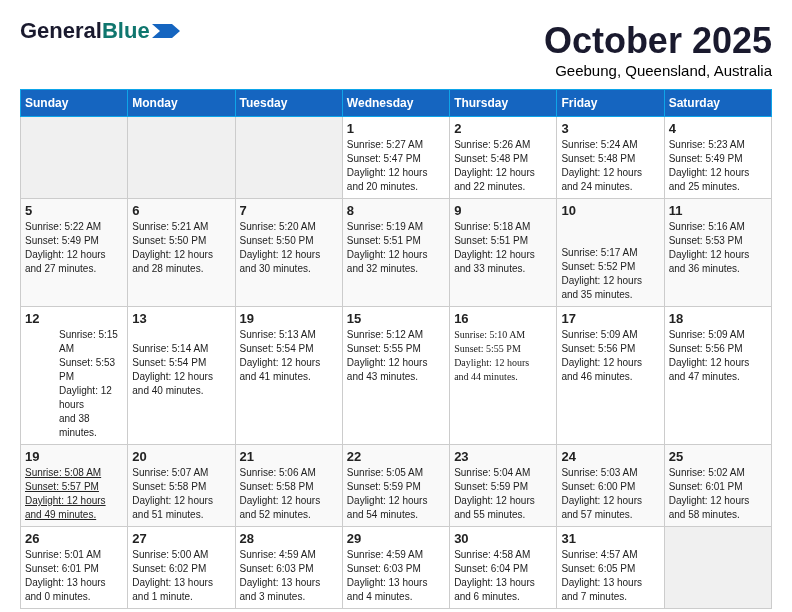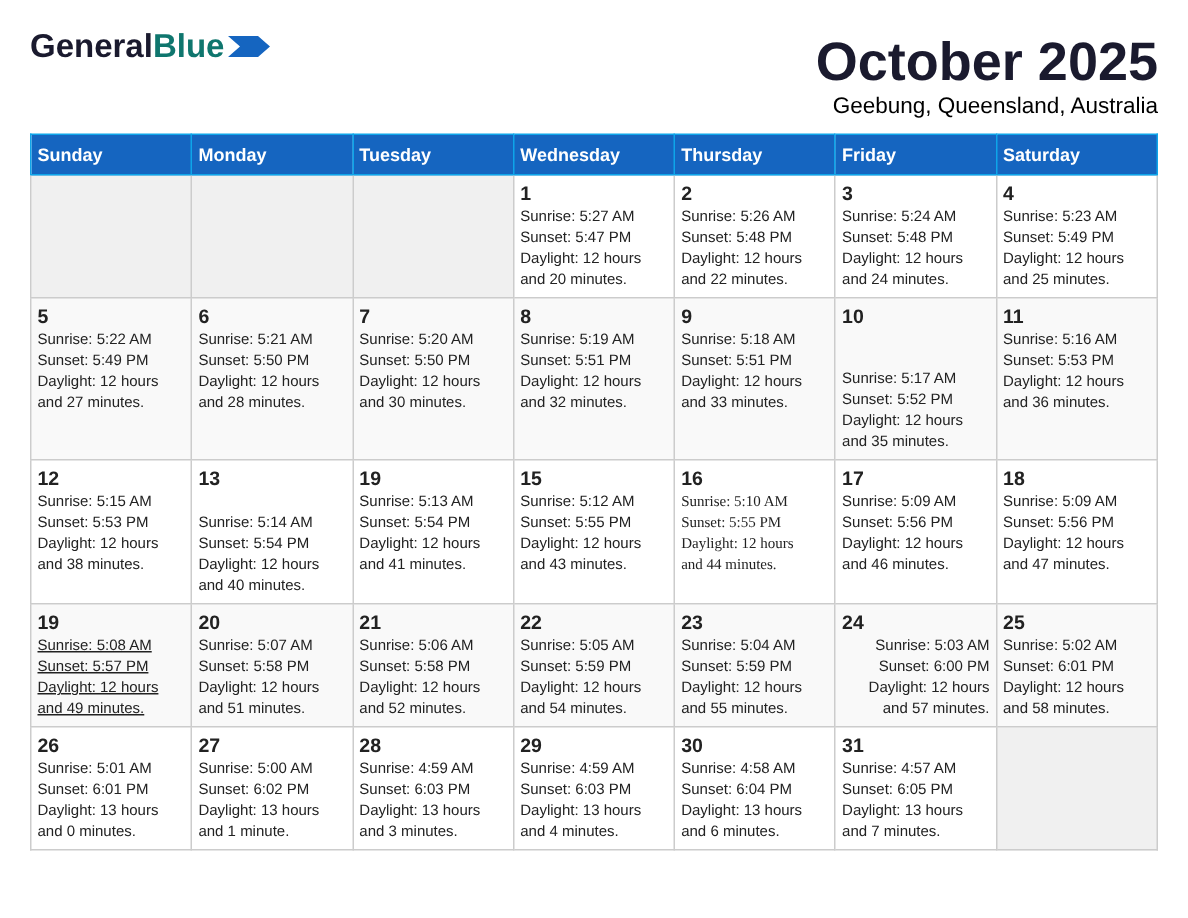--- a/index.html
+++ b/index.html
@@ -198,21 +198,21 @@
           <span class="day-num">11</span>
           <div class="cell-info" style="white-space: pre-line;">Sunrise: 5:16 AM
 Sunset: 5:53 PM
 Daylight: 12 hours
 and 36 minutes.</div>
         </td>
       </tr>
       <tr>
         <td>
           <span class="day-num">12</span>
-          <div class="cell-info" style="white-space: pre-line;">Sunrise: 5:15 AM
+          <div class="cell-info" style="white-space: pre-line; margin-left: 34px;">Sunrise: 5:15 AM
 Sunset: 5:53 PM
 Daylight: 12 hours
 and 38 minutes.</div>
         </td>
         <td>
           <span class="day-num">13</span>
           <div class="cell-info" style="white-space: pre-line; margin-top: 16px;">Sunrise: 5:14 AM
 Sunset: 5:54 PM
 Daylight: 12 hours
 and 40 minutes.</div>
@@ -284,21 +284,21 @@
         </td>
         <td>
           <span class="day-num">23</span>
           <div class="cell-info" style="white-space: pre-line;">Sunrise: 5:04 AM
 Sunset: 5:59 PM
 Daylight: 12 hours
 and 55 minutes.</div>
         </td>
         <td>
           <span class="day-num">24</span>
-          <div class="cell-info" style="white-space: pre-line; text-align: right;">Sunrise: 5:03 AM
+          <div class="cell-info" style="white-space: pre-line;">Sunrise: 5:03 AM
 Sunset: 6:00 PM
 Daylight: 12 hours
 and 57 minutes.</div>
         </td>
         <td>
           <span class="day-num">25</span>
           <div class="cell-info" style="white-space: pre-line;">Sunrise: 5:02 AM
 Sunset: 6:01 PM
 Daylight: 12 hours
 and 58 minutes.</div>

